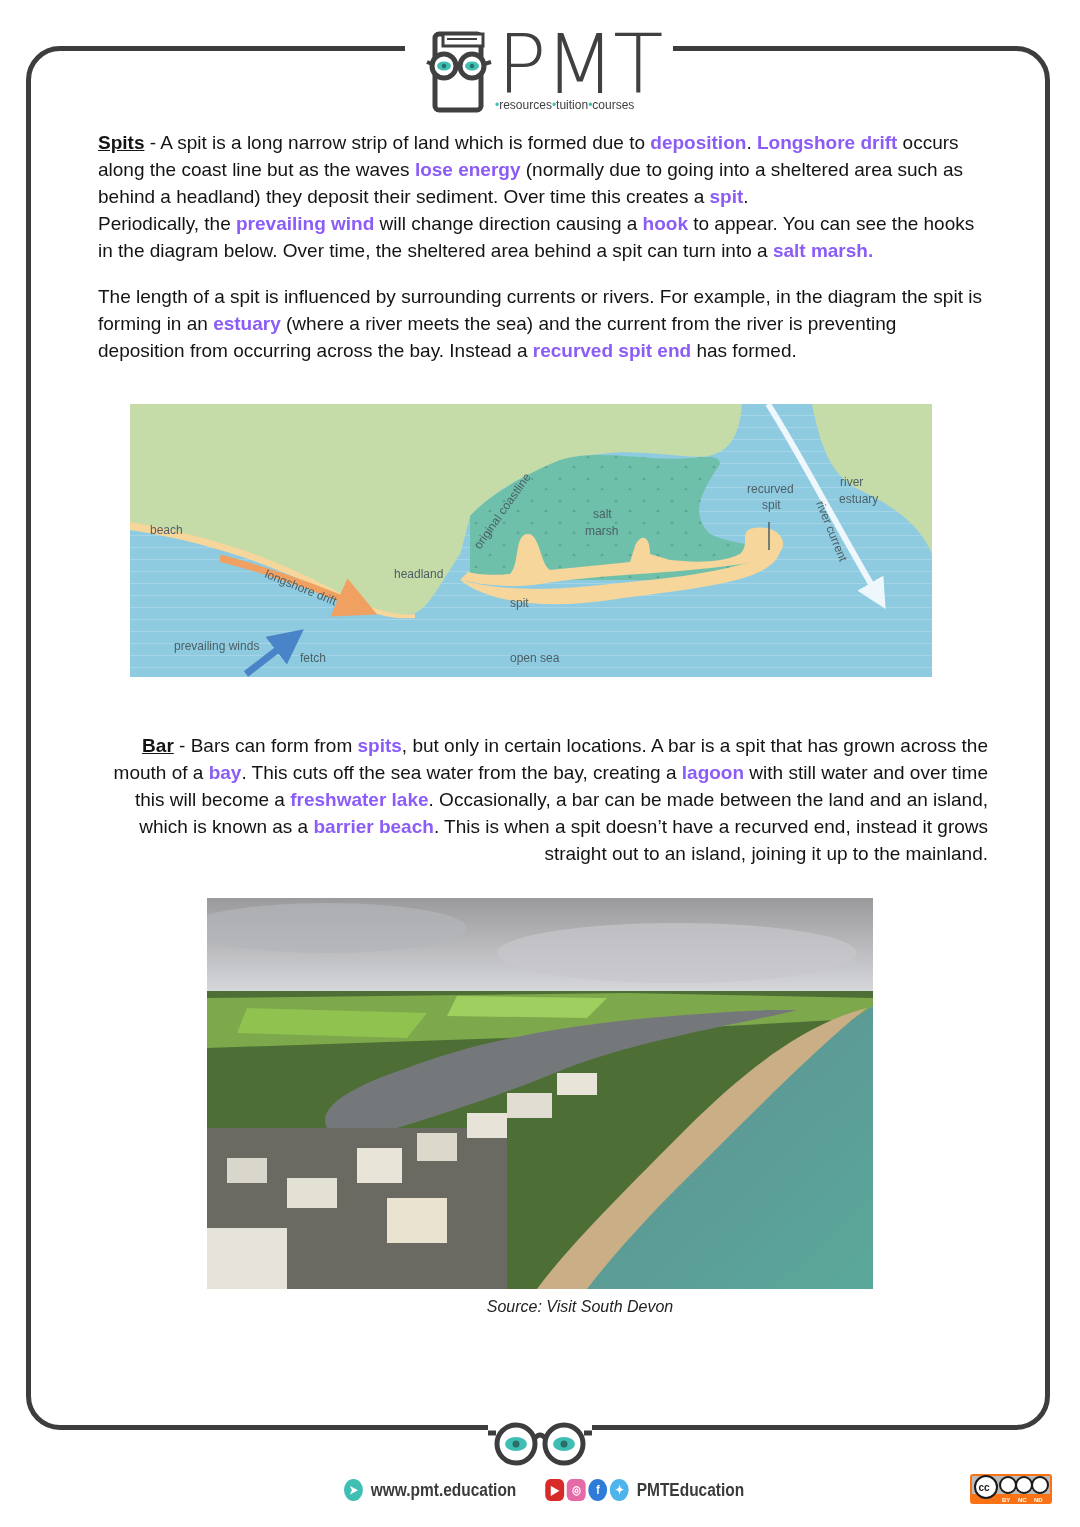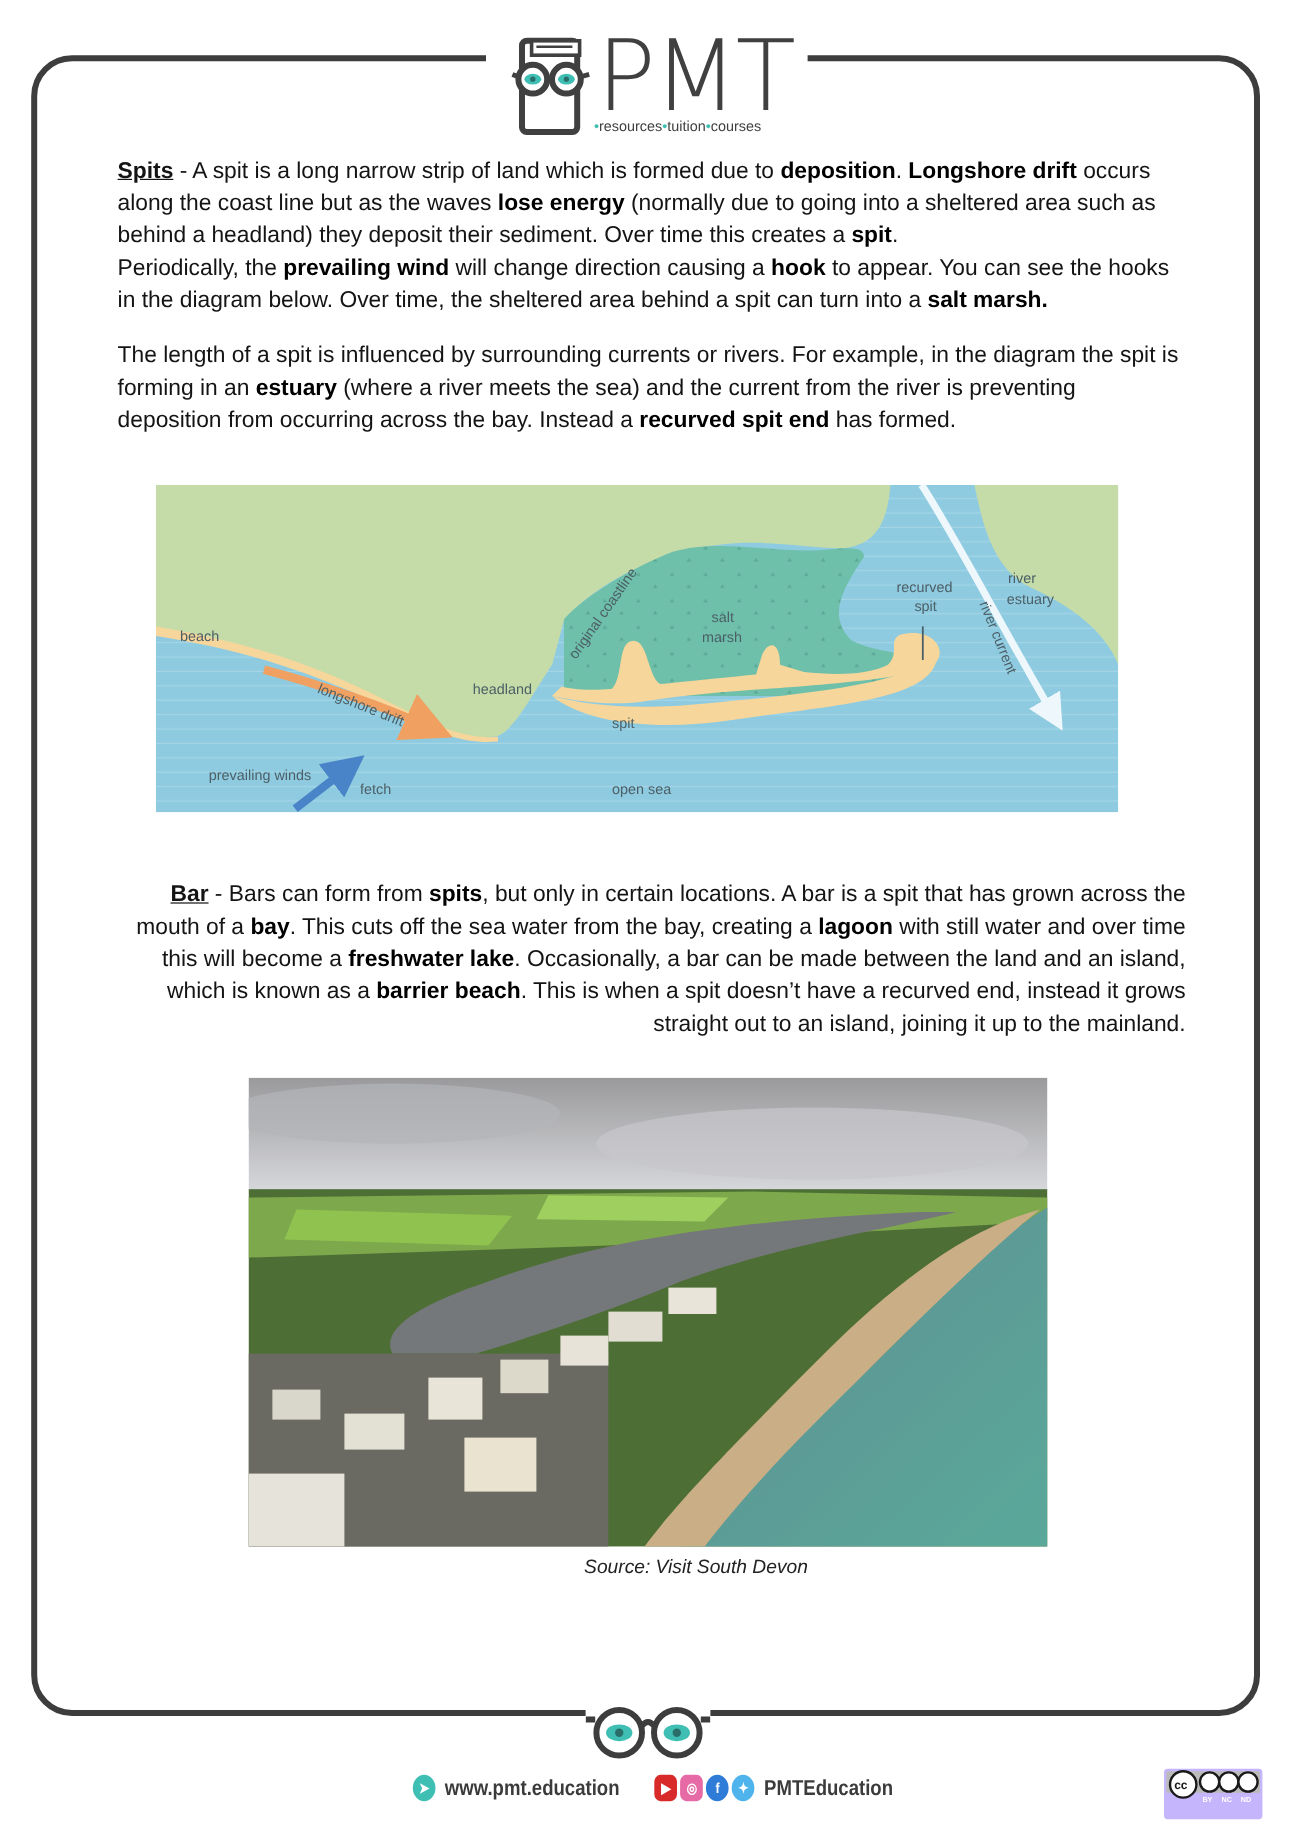--- a/index.html
+++ b/index.html
@@ -6,34 +6,34 @@
   body { width:1080px; height:1527px; position:relative; overflow:hidden; font-family:"Liberation Sans", sans-serif; color:#111; }
   .frame { position:absolute; left:26px; top:46px; width:1024px; height:1384px; border:5px solid #3d3d3d; border-radius:34px; box-sizing:border-box; }
   .logo-mask { position:absolute; left:405px; top:26px; width:268px; height:92px; background:#fff; }
   .logo { position:absolute; left:425px; top:28px; width:240px; height:88px; }
   .logo-pmt { position:absolute; left:72px; top:-8px; font-family:"DejaVu Sans", sans-serif; font-weight:300; font-size:82px; color:#404040; letter-spacing:-2px; line-height:90px; }
   .logo-tag { position:absolute; left:70px; top:70px; font-family:Liberation Sans, sans-serif; font-size:12px; color:#404040; letter-spacing:0px; white-space:nowrap; }
   .logo-tag .dot { color:#3fbfb4; }
 
   .text { position:absolute; left:98px; width:890px; font-size:19px; line-height:27px; color:#141414; }
   .text p { margin:0; }
-  .hl { color:#000000; font-weight:bold; }
+  .hl { color:#8b5cf6; font-weight:bold; }
   .heading { font-weight:bold; text-decoration:underline; }
 
   .diagram { position:absolute; left:130px; top:404px; width:802px; height:273px; overflow:hidden; }
   .diagram svg { display:block; }
   .dlabel { font-family:"Liberation Sans", sans-serif; font-size:12px; fill:#4b5f66; }
 
   .photo { position:absolute; left:207px; top:898px; width:666px; height:391px; overflow:hidden; }
   .caption { position:absolute; left:0; width:1080px; top:1298px; text-align:center; font-style:italic; font-size:16px; color:#222;margin-left:40px; }
 
   .footer-glasses { position:absolute; left:488px; top:1420px; width:104px; height:46px; background:#fff; }
   .footer { position:absolute; top:1476px; left:344px; height:28px; display:flex; align-items:center; font-family:"Liberation Sans", sans-serif; font-weight:bold; font-size:18px; color:#3b3b3b; transform:scaleX(0.86); transform-origin:left center; }
   .footer .ico { width:22px; height:22px; border-radius:50%; display:inline-flex; align-items:center; justify-content:center; color:#fff; font-size:12px; margin-right:3px; }
-  .cc { position:absolute; left:970px; top:1474px; width:82px; height:42px; background:#c4b5fd; border-radius:3px; }
+  .cc { position:absolute; left:970px; top:1474px; width:82px; height:30px; background:#f97316; border-radius:3px; }
 </style>
 </head>
 <body>
 
 <div class="frame"></div>
 
 <div class="logo-mask"></div>
 <div class="logo">
   <svg width="72" height="86" viewBox="0 0 72 86">
     <rect x="10" y="6" width="46" height="76" rx="4" fill="none" stroke="#404040" stroke-width="5"></rect>

